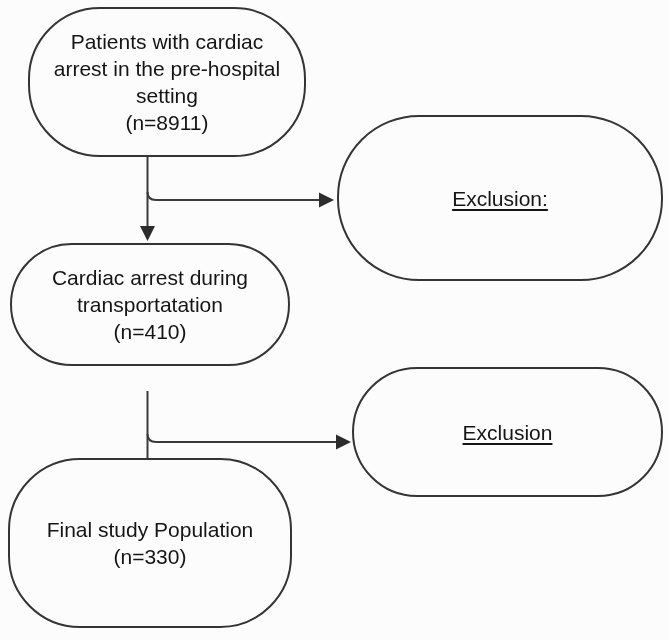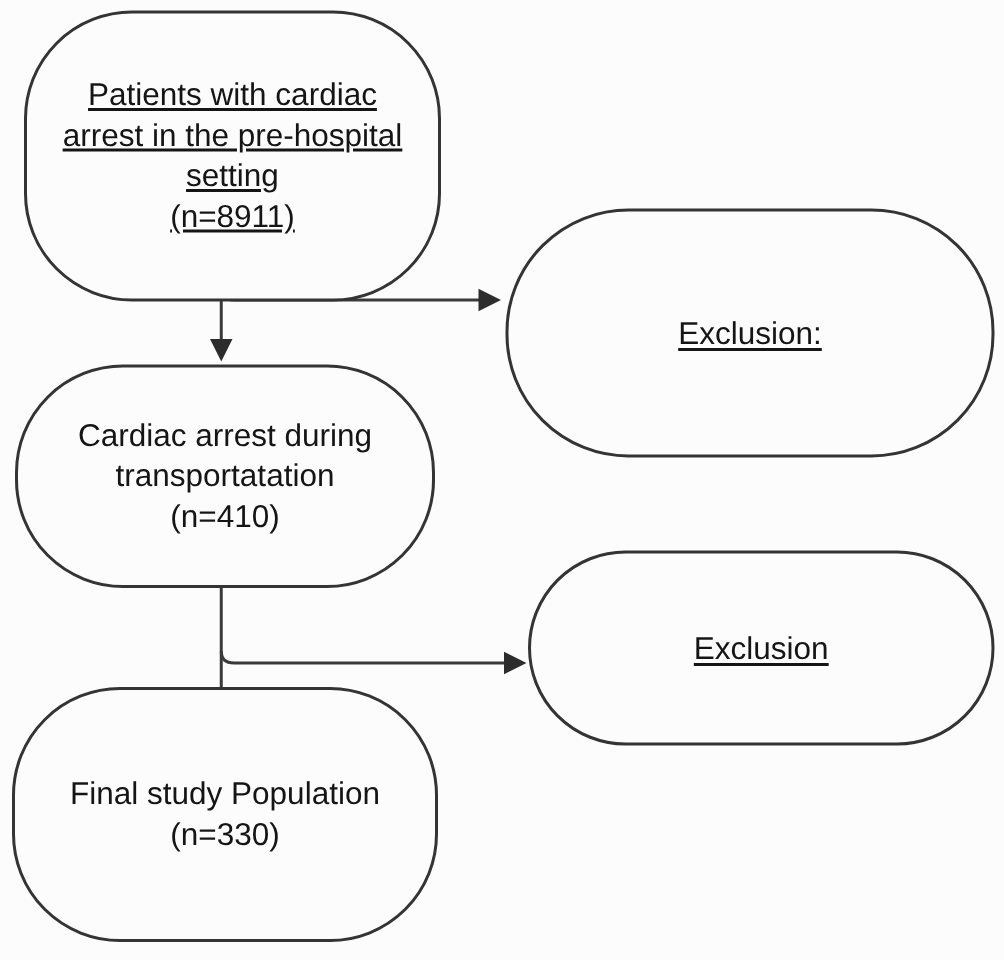--- a/index.html
+++ b/index.html
@@ -60,34 +60,34 @@
       <path d="M147.5,434 Q147.5,442 156,442 H337"></path>
     </g>
     <g fill="#2c2c2c" stroke="none">
       <polygon points="140,226 155,226 147.5,241"></polygon>
       <polygon points="319,192.5 319,207.5 334,200"></polygon>
       <polygon points="140,463 155,463 147.5,478"></polygon>
       <polygon points="336,434.5 336,449.5 351,442"></polygon>
     </g>
   </svg>
 
-  <div class="node" style="left:16px; top:7px; width:278px; height:194px; border-radius:72px;text-decoration:underline;">
+  <div class="node" style="left:28px; top:7px; width:278px; height:150px; border-radius:72px;">
     <div class="txt">Patients with cardiac
 arrest in the pre-hospital
 setting
 (n=8911)</div>
   </div>
 
-  <div class="node" style="left:337px; top:115px; width:326px; height:166px; border-radius:82px;margin-top:24px;">
+  <div class="node" style="left:337px; top:115px; width:326px; height:166px; border-radius:82px;">
     <div class="txt">
       <span class="heading">Exclusion:</span>
     </div>
   </div>
 
-  <div class="node" style="left:10px; top:243px; width:280px; height:149px; border-radius:72px;">
+  <div class="node" style="left:10px; top:243px; width:280px; height:123px; border-radius:72px;">
     <div class="txt">Cardiac arrest during
 transportatation
 (n=410)</div>
   </div>
 
   <div class="node" style="left:352px; top:367px; width:311px; height:130px; border-radius:74px;">
     <div class="txt">
       <span class="heading">Exclusion</span>
     </div>
   </div>

